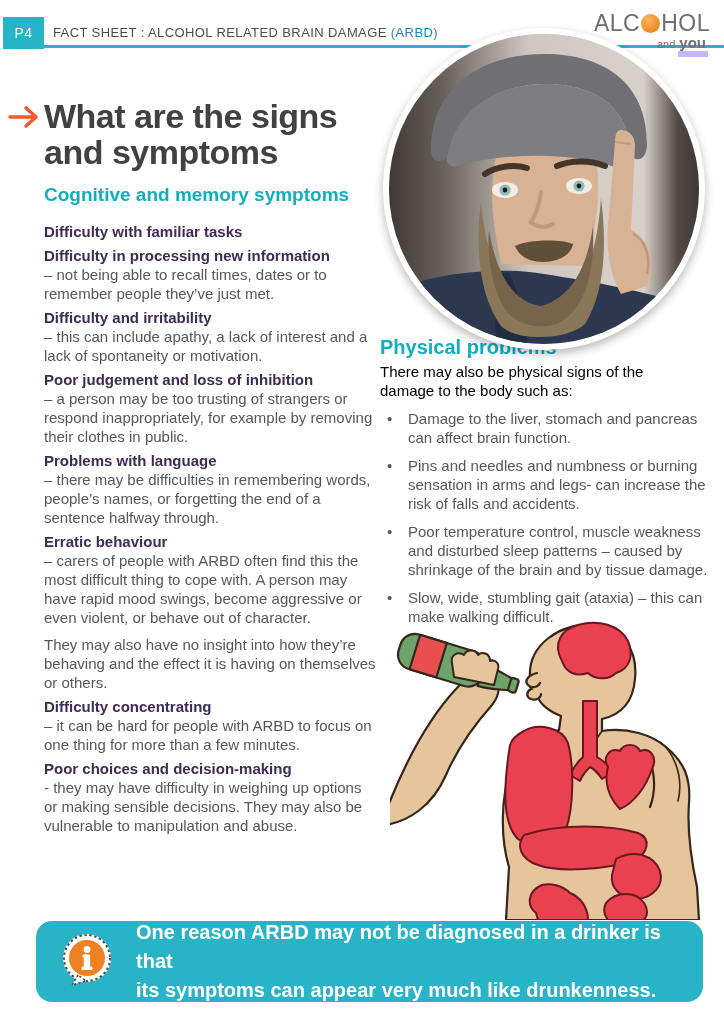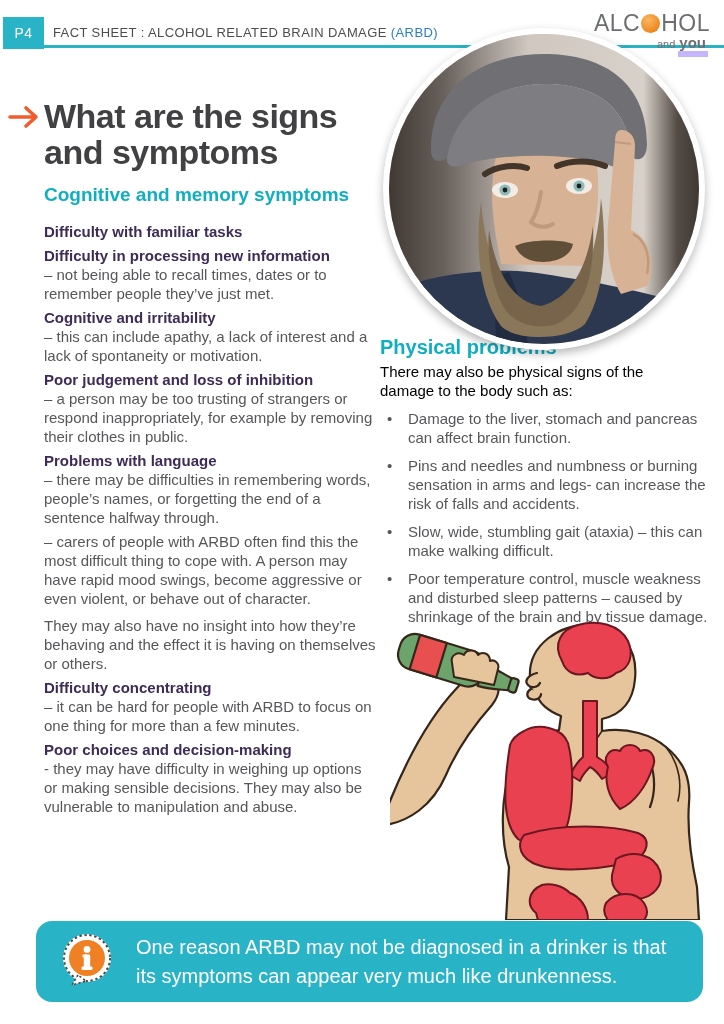--- a/index.html
+++ b/index.html
@@ -71,21 +71,21 @@
   
   .body-figure { position:absolute; left:390px; top:615px; width:334px; height:305px; z-index:1; }
   
   .banner {
     position:absolute; left:36px; top:921px; width:667px; height:81px;
     background:#29b3c6; border-radius:16px; z-index:5;
     display:flex; align-items:center;
   }
   .banner-icon { margin-left:22px; flex:0 0 auto; }
   .banner-text {
-    margin-left:20px; color:#ffffff; font-size:20px; line-height:29px; font-weight:normal;
+    margin-left:20px; color:#ffffff; font-size:20px; line-height:29px; font-weight:bold;
   }
 </style>
 </head>
 <body>
 
 <div class="page">
 
   <div class="page-badge">P4</div>
   <div class="header-title">
     <span>FACT SHEET : ALCOHOL RELATED BRAIN DAMAGE</span>
@@ -118,32 +118,33 @@
 
   <div class="left-col">
     <div class="sec">
       <h4>Difficulty with familiar tasks</h4>
     </div>
     <div class="sec">
       <h4>Difficulty in processing new information</h4>
       <p>– not being able to recall times, dates or to remember people they’ve just met.</p>
     </div>
     <div class="sec">
-      <h4>Cognitive and irritability</h4>
+      <h4>Difficulty and irritability</h4>
       <p>– this can include apathy, a lack of interest and a lack of spontaneity or motivation.</p>
     </div>
     <div class="sec">
       <h4>Poor judgement and loss of inhibition</h4>
       <p>– a person may be too trusting of strangers or respond inappropriately, for example by removing their clothes in public.</p>
     </div>
     <div class="sec">
       <h4>Problems with language</h4>
       <p>– there may be difficulties in remembering words, people’s names, or forgetting the end of a sentence halfway through.</p>
     </div>
     <div class="sec">
+      <h4>Erratic behaviour</h4>
       <p>– carers of people with ARBD often find this the most difficult thing to cope with. A person may have rapid mood swings, become aggressive or even violent, or behave out of character.</p>
       <p>They may also have no insight into how they’re behaving and the effect it is having on themselves or others.</p>
     </div>
     <div class="sec">
       <h4>Difficulty concentrating</h4>
       <p>– it can be hard for people with ARBD to focus on one thing for more than a few minutes.</p>
     </div>
     <div class="sec">
       <h4>Poor choices and decision-making</h4>
       <p>- they may have difficulty in weighing up options or making sensible decisions. They may also be vulnerable to manipulation and abuse.</p>
@@ -193,22 +194,22 @@
       <path d="M244 200 C256 206 262 222 258 240" fill="none" stroke="#c09a7c" stroke-width="2.5"></path>
     </svg>
   </div>
 
   <div class="right-col">
     <h2 class="phys-heading">Physical problems</h2>
     <p class="phys-intro">There may also be physical signs of the damage to the body such as:</p>
     <ul class="phys-list">
       <li>Damage to the liver, stomach and pancreas can affect brain function.</li>
       <li>Pins and needles and numbness or burning sensation in arms and legs- can increase the risk of falls and accidents.</li>
+      <li>Poor temperature control, muscle weakness and disturbed sleep patterns – caused by shrinkage of the brain and by tissue damage.</li>
       <li>Slow, wide, stumbling gait (ataxia) – this can make walking difficult.</li>
-      <li>Poor temperature control, muscle weakness and disturbed sleep patterns – caused by shrinkage of the brain and by tissue damage.</li>
     </ul>
   </div>
 
   <div class="body-figure">
     <svg viewBox="0 0 334 305">
       <g stroke="#35251a" stroke-width="2.2" stroke-linejoin="round" stroke-linecap="round">
 
         <path d="M140 62 C138 30 170 8 202 10 C232 12 248 34 245 64 C243 88 230 100 212 104
                  L212 116 C238 112 262 120 276 132 C294 147 301 163 299 188
                  C297 214 301 244 307 272 L309 305 L116 305 L119 252

